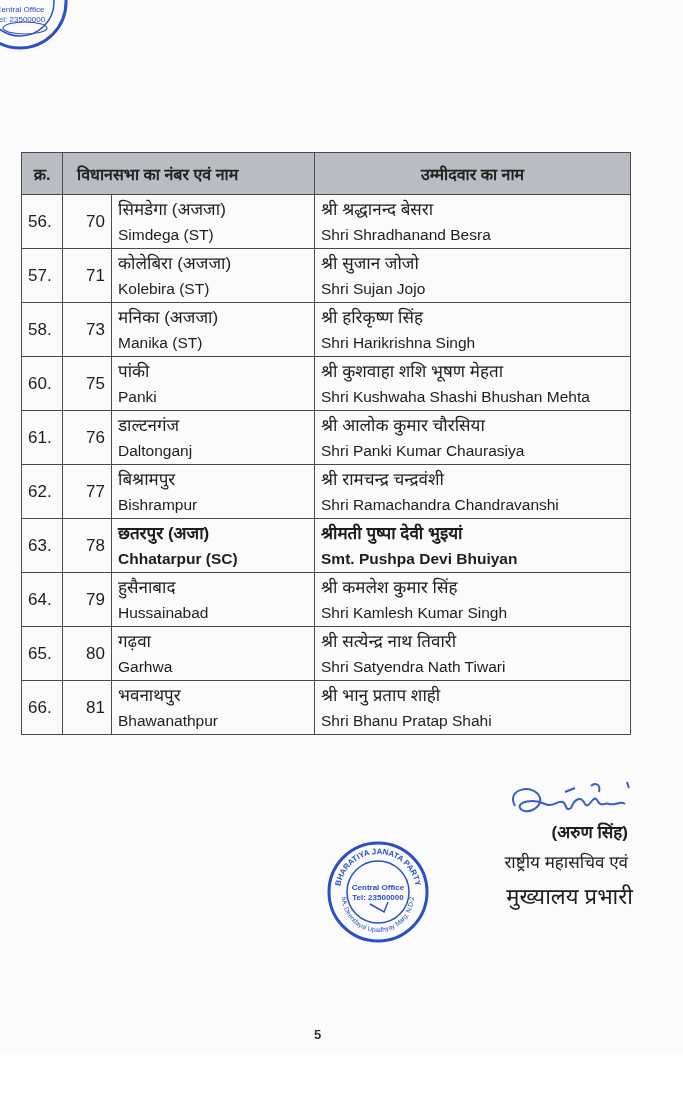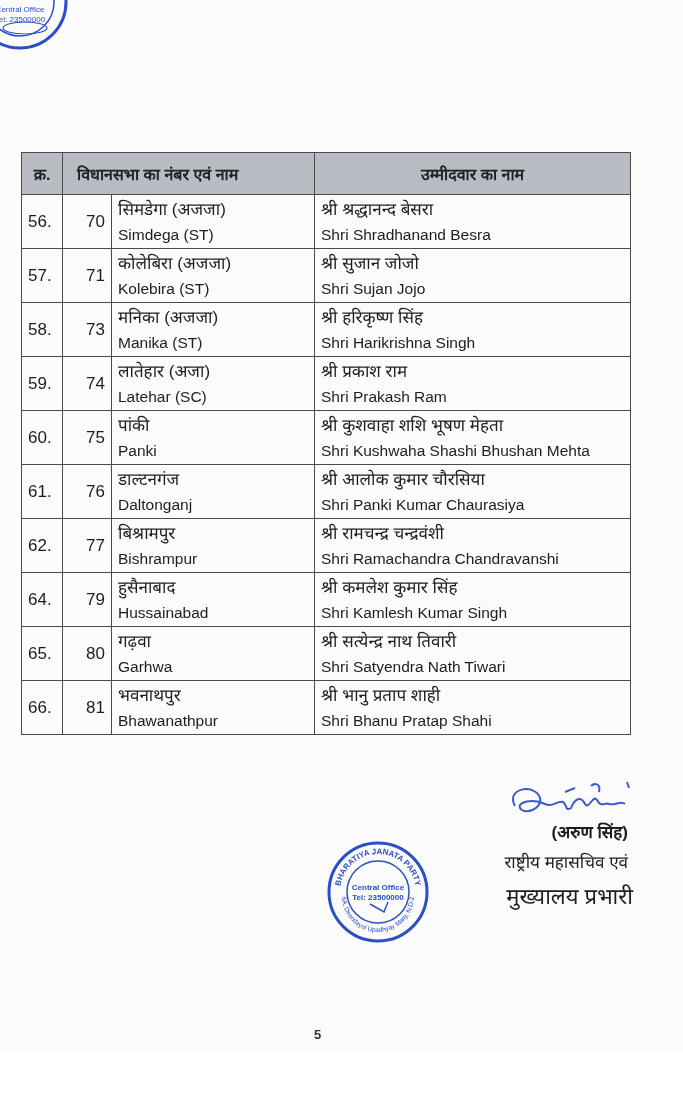--- a/index.html
+++ b/index.html
@@ -85,32 +85,20 @@
           <td class="name-cell">
             <span class="hi">मनिका (अजजा)</span>
             <span class="en">Manika (ST)</span>
           </td>
           <td class="name-cell">
             <span class="hi">श्री हरिकृष्ण सिंह</span>
             <span class="en">Shri Harikrishna Singh</span>
           </td>
         </tr>
         <tr>
-          <td class="sn">59.</td>
-          <td class="ac">74</td>
-          <td class="name-cell">
-            <span class="hi">लातेहार (अजा)</span>
-            <span class="en">Latehar (SC)</span>
-          </td>
-          <td class="name-cell">
-            <span class="hi">श्री प्रकाश राम</span>
-            <span class="en">Shri Prakash Ram</span>
-          </td>
-        </tr>
-        <tr>
           <td class="sn">60.</td>
           <td class="ac">75</td>
           <td class="name-cell">
             <span class="hi">पांकी</span>
             <span class="en">Panki</span>
           </td>
           <td class="name-cell">
             <span class="hi">श्री कुशवाहा शशि भूषण मेहता</span>
             <span class="en">Shri Kushwaha Shashi Bhushan Mehta</span>
           </td>
@@ -130,20 +118,32 @@
         <tr>
           <td class="sn">62.</td>
           <td class="ac">77</td>
           <td class="name-cell">
             <span class="hi">बिश्रामपुर</span>
             <span class="en">Bishrampur</span>
           </td>
           <td class="name-cell">
             <span class="hi">श्री रामचन्द्र चन्द्रवंशी</span>
             <span class="en">Shri Ramachandra Chandravanshi</span>
+          </td>
+        </tr>
+        <tr class="bold">
+          <td class="sn">63.</td>
+          <td class="ac">78</td>
+          <td class="name-cell">
+            <span class="hi">छतरपुर (अजा)</span>
+            <span class="en">Chhatarpur (SC)</span>
+          </td>
+          <td class="name-cell">
+            <span class="hi">श्रीमती पुष्पा देवी भुइयां</span>
+            <span class="en">Smt. Pushpa Devi  Bhuiyan</span>
           </td>
         </tr>
         <tr>
           <td class="sn">64.</td>
           <td class="ac">79</td>
           <td class="name-cell">
             <span class="hi">हुसैनाबाद</span>
             <span class="en">Hussainabad</span>
           </td>
           <td class="name-cell">

